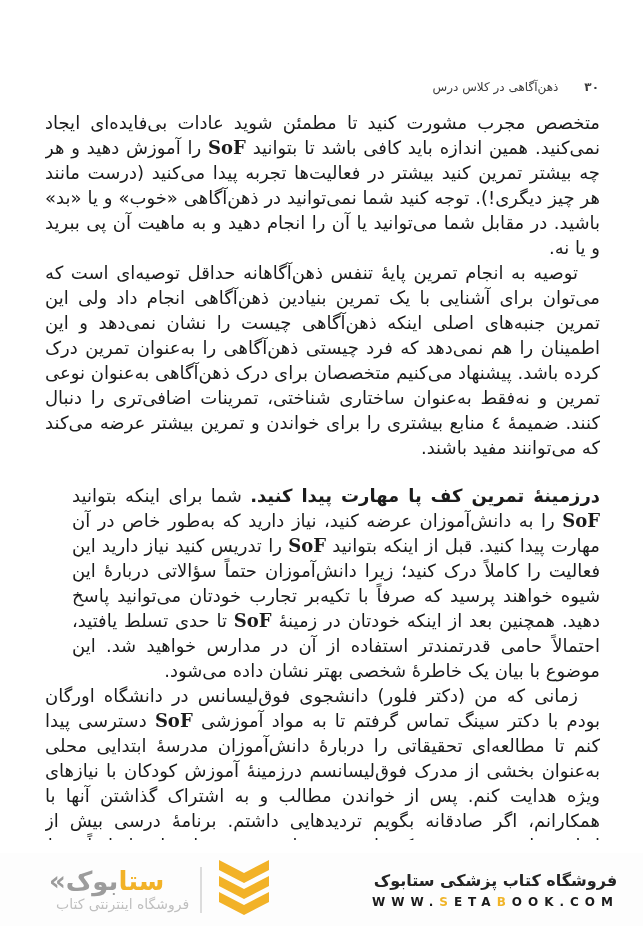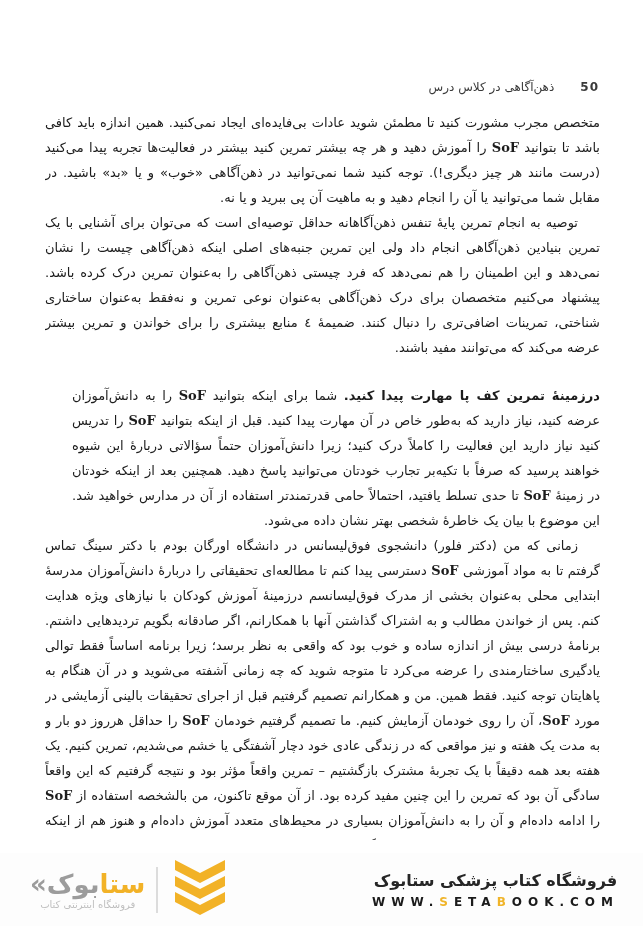--- a/index.html
+++ b/index.html
@@ -37,41 +37,41 @@
 
   .text-block {
     position: absolute;
     top: 110px;
     left: 45px;
     right: 43px;
     height: 730px;
     overflow: hidden;
     direction: rtl;
     text-align: justify;
-    font-size: 13px;
+    font-size: 18px;
     line-height: 25px;
     color: #1c1c1c;
   }
   .para { margin: 0; }
   .para.indent { text-indent: 22px; }
   .para.section { margin-top: 23px; margin-left: 27px; }
   .lead { font-weight: bold; }
   .sof { font-family: "DejaVu Serif", serif; font-weight: bold; }
 
   
   .footer {
     position: absolute;
     top: 853px; left: 0;
     width: 643px;
     height: 73px;
     background: #fdfdfd;
     display: flex;
     align-items: center;
     justify-content: space-between;
-    padding: 0 24px 0 30px;
+    padding: 0 24px 0 24px;
     box-sizing: border-box;
   }
   .logo {
     display: flex;
     align-items: center;
     gap: 11px;
     cursor: pointer;
   }
   .logo-text-col {
     display: flex;
@@ -89,23 +89,24 @@
   .wm-first { color: #F2B227; }
   .wm-rest  { color: #9C9C9C; }
   .wm-guillemet {
     color: #9C9C9C;
     direction: ltr;
     unicode-bidi: isolate;
     font-weight: bold;
   }
   .logo-subtitle {
     direction: rtl;
-    font-size: 10px;
+    font-size: 14px;
     color: #BFBFBF;
     letter-spacing: 0.5px;
+    margin-left: 32px;
   }
   .logo-divider {
     width: 2px;
     height: 46px;
     background: #DCDCDC;
   }
   .site-block {
     display: flex;
     flex-direction: column;
     align-items: center;
@@ -129,21 +130,21 @@
 </style>
 </head>
 <body>
 
 <div class="canvas">
 
   <div class="page">
 
     <div class="running-header">
       <span class="book-title">ذهن‌آگاهی در کلاس درس</span>
-      <span class="page-num">50</span>
+      <span class="page-num">۳۰</span>
     </div>
 
     <div class="text-block">
       <p class="para"><span class="para-body">متخصص مجرب مشورت کنید تا مطمئن شوید عادات بی‌فایده‌ای ایجاد نمی‌کنید. همین اندازه باید کافی باشد تا بتوانید <b class="sof">SoF</b> را آموزش دهید و هر چه بیشتر تمرین کنید بیشتر در فعالیت‌ها تجربه پیدا می‌کنید (درست مانند هر چیز دیگری!). توجه کنید شما نمی‌توانید در ذهن‌آگاهی «خوب» و یا «بد» باشید. در مقابل شما می‌توانید یا آن را انجام دهید و به ماهیت آن پی ببرید و یا نه.</span></p>
       <p class="para indent"><span class="para-body">توصیه به انجام تمرین پایهٔ تنفس ذهن‌آگاهانه حداقل توصیه‌ای است که می‌توان برای آشنایی با یک تمرین بنیادین ذهن‌آگاهی انجام داد ولی این تمرین جنبه‌های اصلی اینکه ذهن‌آگاهی چیست را نشان نمی‌دهد و این اطمینان را هم نمی‌دهد که فرد چیستی ذهن‌آگاهی را به‌عنوان تمرین درک کرده باشد. پیشنهاد می‌کنیم متخصصان برای درک ذهن‌آگاهی به‌عنوان نوعی تمرین و نه‌فقط به‌عنوان ساختاری شناختی، تمرینات اضافی‌تری را دنبال کنند. ضمیمهٔ ٤ منابع بیشتری را برای خواندن و تمرین بیشتر عرضه می‌کند که می‌توانند مفید باشند.</span></p>
       <p class="para section"><b class="lead">درزمینهٔ تمرین کف پا مهارت پیدا کنید.</b><span class="para-body"> شما برای اینکه بتوانید <b class="sof">SoF</b> را به دانش‌آموزان عرضه کنید، نیاز دارید که به‌طور خاص در آن مهارت پیدا کنید. قبل از اینکه بتوانید <b class="sof">SoF</b> را تدریس کنید نیاز دارید این فعالیت را کاملاً درک کنید؛ زیرا دانش‌آموزان حتماً سؤالاتی دربارهٔ این شیوه خواهند پرسید که صرفاً با تکیه‌بر تجارب خودتان می‌توانید پاسخ دهید. همچنین بعد از اینکه خودتان در زمینهٔ <b class="sof">SoF</b> تا حدی تسلط یافتید، احتمالاً حامی قدرتمندتر استفاده از آن در مدارس خواهید شد. این موضوع با بیان یک خاطرهٔ شخصی بهتر نشان داده می‌شود.</span></p>
       <p class="para indent"><span class="para-body">زمانی که من (دکتر فلور) دانشجوی فوق‌لیسانس در دانشگاه اورگان بودم با دکتر سینگ تماس گرفتم تا به مواد آموزشی <b class="sof">SoF</b> دسترسی پیدا کنم تا مطالعه‌ای تحقیقاتی را دربارهٔ دانش‌آموزان مدرسهٔ ابتدایی محلی به‌عنوان بخشی از مدرک فوق‌لیسانسم درزمینهٔ آموزش کودکان با نیازهای ویژه هدایت کنم. پس از خواندن مطالب و به اشتراک گذاشتن آنها با همکارانم، اگر صادقانه بگویم تردیدهایی داشتم. برنامهٔ درسی بیش از اندازه ساده و خوب بود که واقعی به نظر برسد؛ زیرا برنامه اساساً فقط توالی یادگیری ساختارمندی را عرضه می‌کرد تا متوجه شوید که چه زمانی آشفته می‌شوید و در آن هنگام به پاهایتان توجه کنید. فقط همین. من و همکارانم تصمیم گرفتیم قبل از اجرای تحقیقات بالینی آزمایشی در مورد <b class="sof">SoF</b>، آن را روی خودمان آزمایش کنیم. ما تصمیم گرفتیم خودمان <b class="sof">SoF</b> را حداقل هرروز دو بار و به مدت یک هفته و نیز مواقعی که در زندگی عادی خود دچار آشفتگی یا خشم می‌شدیم، تمرین کنیم. یک هفته بعد همه دقیقاً با یک تجربهٔ مشترک بازگشتیم – تمرین واقعاً مؤثر بود و نتیجه گرفتیم که این واقعاً سادگی آن بود که تمرین را این چنین مفید کرده بود. از آن موقع تاکنون، من بالشخصه استفاده از <b class="sof">SoF</b> را ادامه داده‌ام و آن را به دانش‌آموزان بسیاری در محیط‌های متعدد آموزش داده‌ام و هنوز هم از اینکه این شیوه تا چه حد می‌تواند مؤثر باشد، شگفت‌زده می‌شوم.</span></p>
     </div>
 
   </div>

